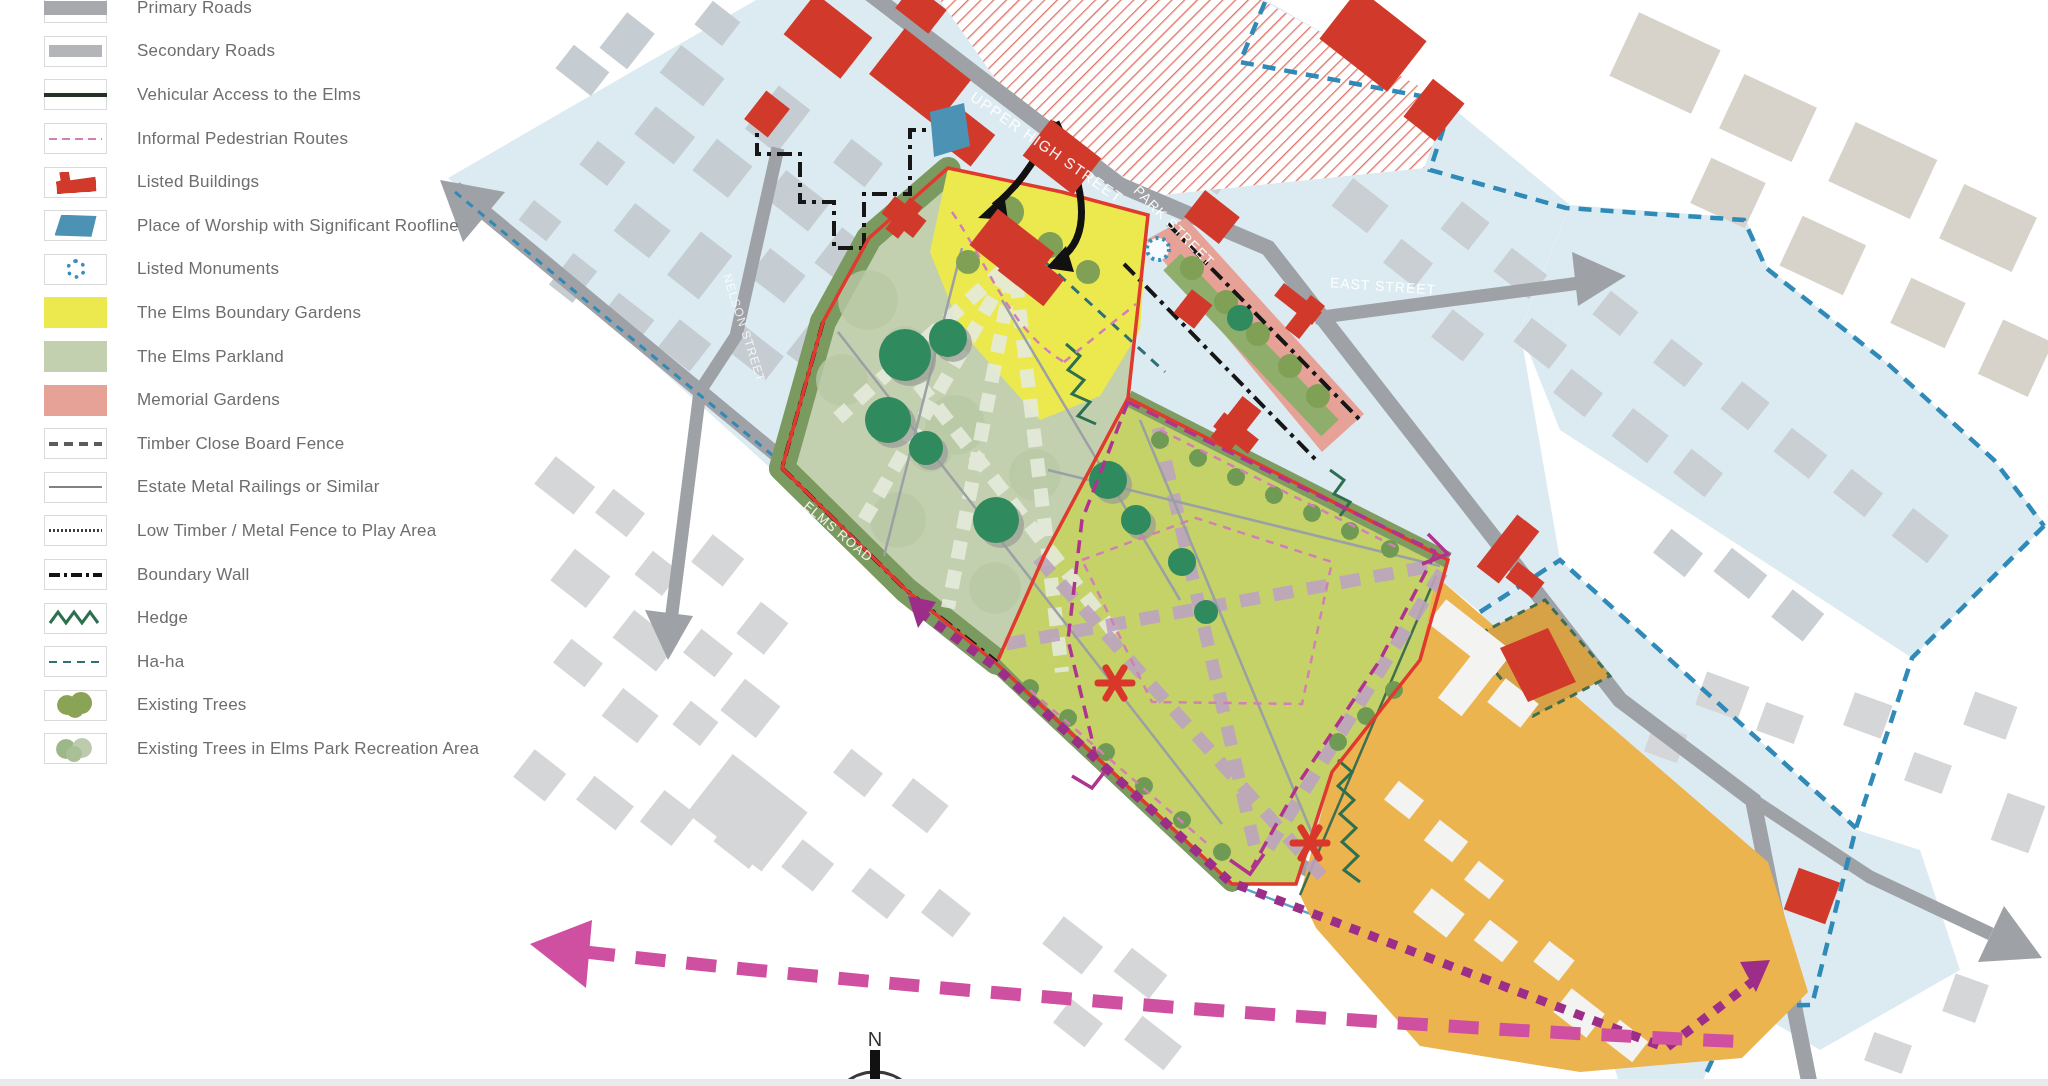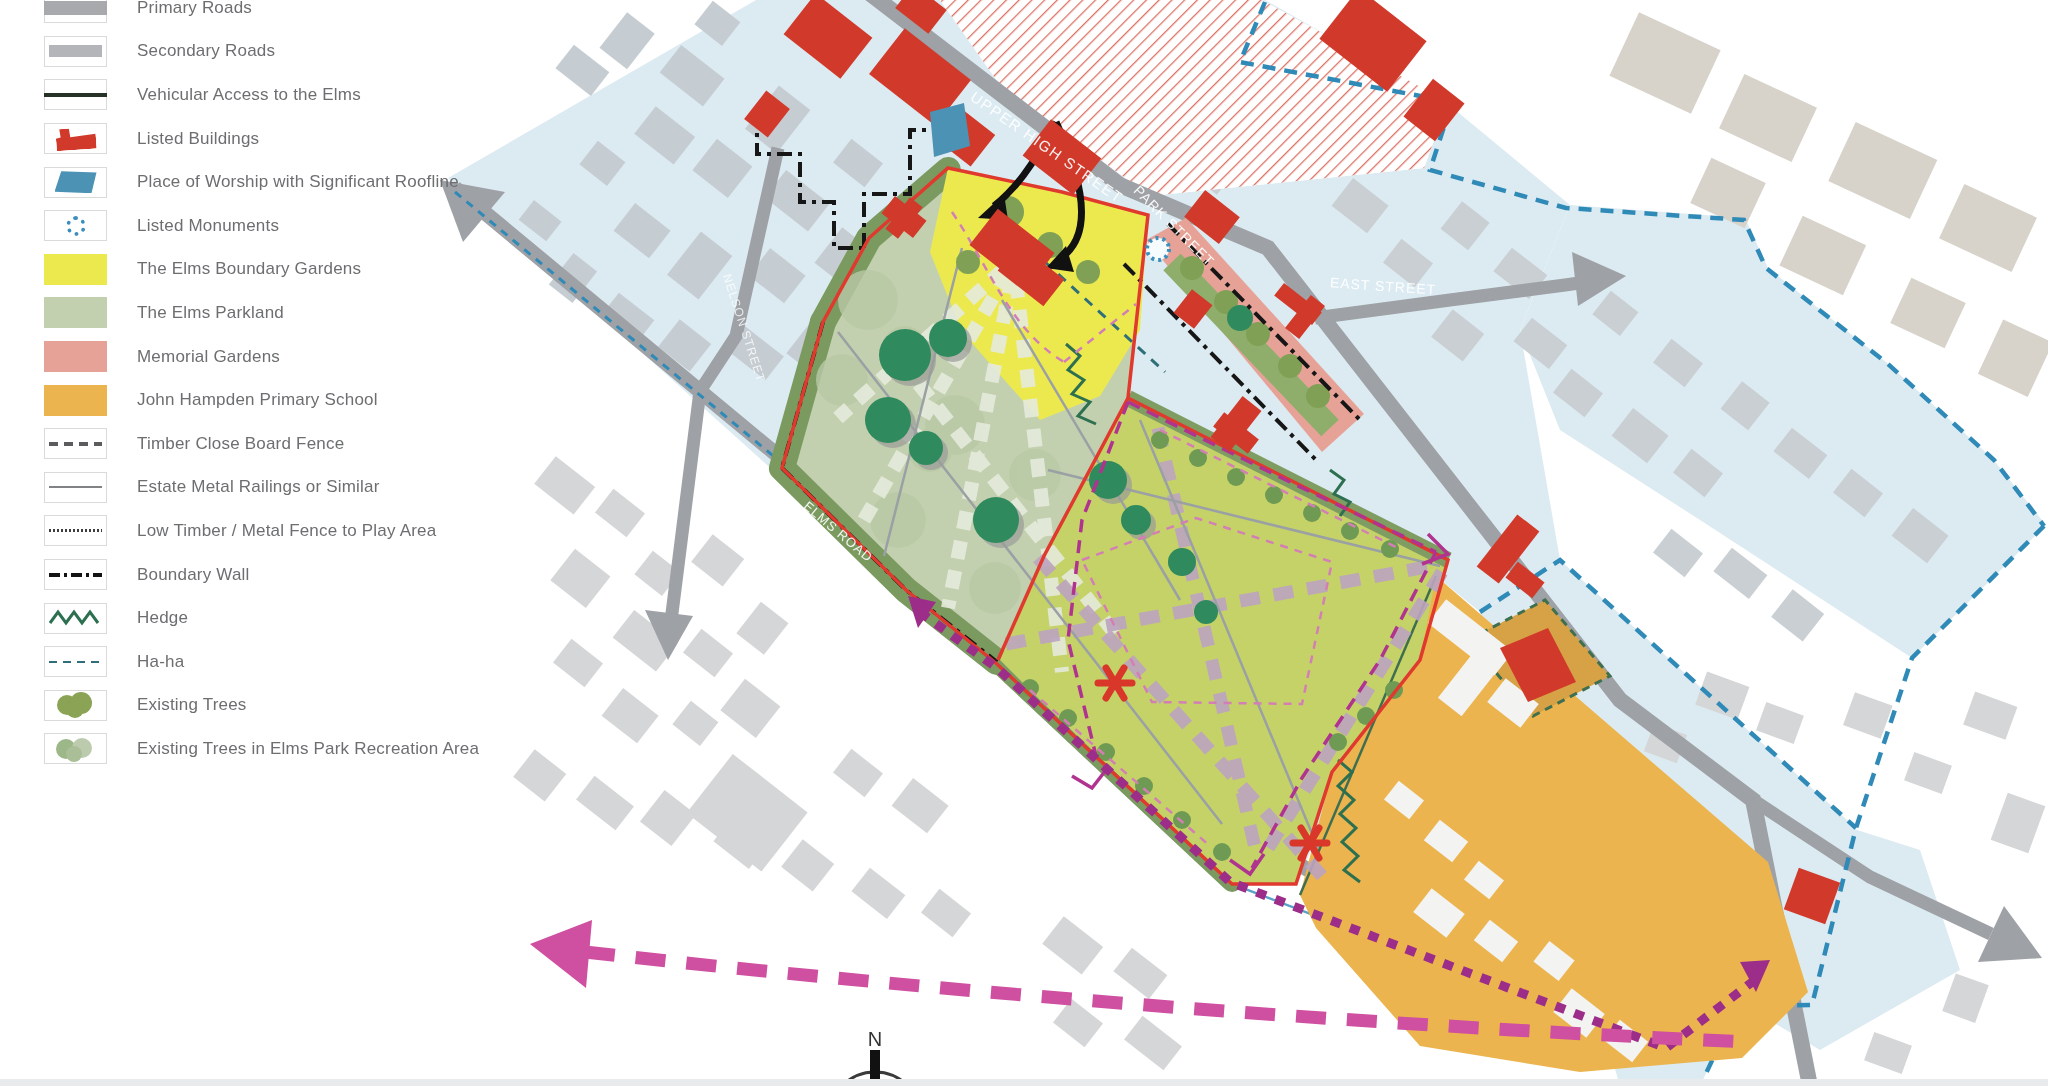--- a/index.html
+++ b/index.html
@@ -436,20 +436,26 @@
         <span class="llab">Secondary Roads</span>
       </div>
   <div class="lrow">
         <div class="sw">
           <i class="b-vehicular"></i>
         </div>
         <span class="llab">Vehicular Access to the Elms</span>
       </div>
   <div class="lrow">
         <div class="sw">
+          <i class="b-informal"></i>
+        </div>
+        <span class="llab">Informal Pedestrian Routes</span>
+      </div>
+  <div class="lrow">
+        <div class="sw">
           <div class="sh-listed"></div>
         </div>
         <span class="llab">Listed Buildings</span>
       </div>
   <div class="lrow">
         <div class="sw">
           <div class="sh-worship"></div>
         </div>
         <span class="llab">Place of Worship with Significant Roofline</span>
       </div>
@@ -469,26 +475,20 @@
         <div class="sw fill">
           <div class="f-park"></div>
         </div>
         <span class="llab">The Elms Parkland</span>
       </div>
   <div class="lrow">
         <div class="sw fill">
           <div class="f-mem"></div>
         </div>
         <span class="llab">Memorial Gardens</span>
-      </div>
-  <div class="lrow">
-        <div class="sw fill">
-          <div class="f-school"></div>
-        </div>
-        <span class="llab">John Hampden Primary School</span>
       </div>
   <div class="lrow">
         <div class="sw">
           <i class="b-timber"></i>
         </div>
         <span class="llab">Timber Close Board Fence</span>
       </div>
   <div class="lrow">
         <div class="sw">
           <i class="b-rail"></i>

